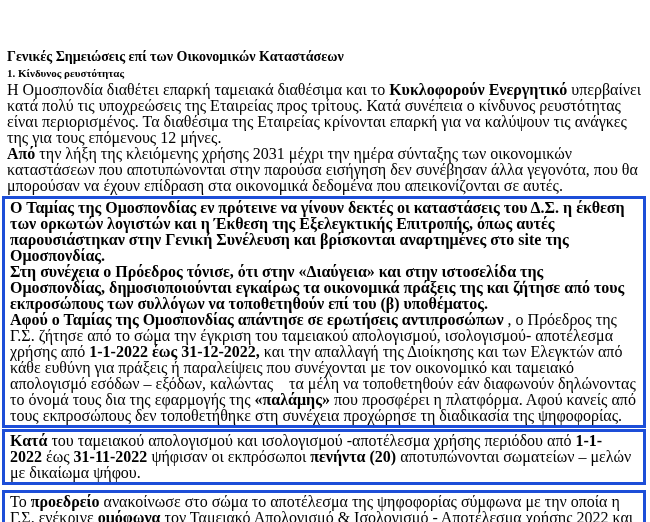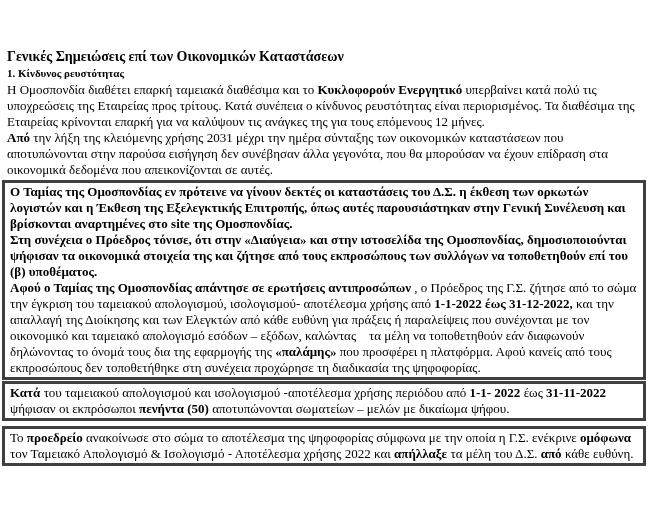--- a/index.html
+++ b/index.html
@@ -17,27 +17,27 @@
     line-height: 17px;
     white-space: pre-wrap;
   }
   .sec-heading {
     font-weight: bold;
     font-size: 11px;
     line-height: 17px;
     white-space: pre-wrap;
   }
   .para {
-    font-size: 13px;
+    font-size: 16px;
     line-height: 16px;
     white-space: pre-wrap;
   }
   .para span.b { font-weight: bold; }
   .redbox {
-    border: 3px solid #404040;
+    border: 3px solid #1d4ed8;
     margin-left: -5px;
     margin-right: -4px;
     padding: 1px 5px;
   }
   .redbox + .redbox { margin-top: 1px; }
   .redbox.first { margin-top: 2px; }
   .redbox.last { margin-top: 5px; }
 </style>
 </head>
 <body>
@@ -48,25 +48,25 @@
 
   <div class="sec-heading">1. Κίνδυνος ρευστότητας</div>
 
   <div class="para"><span>Η Ομοσπονδία διαθέτει επαρκή ταμειακά διαθέσιμα και το </span><span class="b">Κυκλοφορούν Ενεργητικό</span><span> υπερβαίνει κατά πολύ τις υποχρεώσεις της Εταιρείας προς τρίτους. Κατά συνέπεια ο κίνδυνος ρευστότητας είναι περιορισμένος. Τα διαθέσιμα της Εταιρείας κρίνονται επαρκή για να καλύψουν τις ανάγκες της για τους επόμενους 12 μήνες.</span></div>
 
 
   <div class="para"><span class="b">Από</span><span> την λήξη της κλειόμενης χρήσης 2031 μέχρι την ημέρα σύνταξης των οικονομικών καταστάσεων που αποτυπώνονται στην παρούσα εισήγηση δεν συνέβησαν άλλα γεγονότα, που θα μπορούσαν να έχουν επίδραση στα οικονομικά δεδομένα που απεικονίζονται σε αυτές.</span></div>
 
   <div class="redbox first">
     <div class="para"><span class="b">Ο Ταμίας της Ομοσπονδίας εν πρότεινε να γίνουν δεκτές οι καταστάσεις του Δ.Σ. η έκθεση των ορκωτών λογιστών και η Έκθεση της Εξελεγκτικής Επιτροπής, όπως αυτές παρουσιάστηκαν στην Γενική Συνέλευση και βρίσκονται αναρτημένες στο site της Ομοσπονδίας.</span></div>
-    <div class="para"><span class="b">Στη συνέχεια ο Πρόεδρος τόνισε, ότι στην «Διαύγεια» και στην ιστοσελίδα της Ομοσπονδίας, δημοσιοποιούνται ψήφισαν τα οικονομικά στοιχεία της και ζήτησε από τους εκπροσώπους των συλλόγων να τοποθετηθούν επί του (β) υποθέματος.</span></div>
+    <div class="para"><span class="b">Στη συνέχεια ο Πρόεδρος τόνισε, ότι στην «Διαύγεια» και στην ιστοσελίδα της Ομοσπονδίας, δημοσιοποιούνται εγκαίρως τα οικονομικά πράξεις της και ζήτησε από τους εκπροσώπους των συλλόγων να τοποθετηθούν επί του (β) υποθέματος.</span></div>
     <div class="para"><span class="b">Αφού ο Ταμίας της Ομοσπονδίας απάντησε σε ερωτήσεις αντιπροσώπων</span><span> , ο Πρόεδρος της Γ.Σ. ζήτησε από το σώμα την έγκριση του ταμειακού απολογισμού, ισολογισμού- αποτέλεσμα χρήσης από </span><span class="b">1-1-2022 έως 31-12-2022,</span><span> και την απαλλαγή της Διοίκησης και των Ελεγκτών από κάθε ευθύνη για πράξεις ή παραλείψεις που συνέχονται με τον οικονομικό και ταμειακό απολογισμό εσόδων – εξόδων, καλώντας    τα μέλη να τοποθετηθούν εάν διαφωνούν δηλώνοντας το όνομά τους δια της εφαρμογής της </span><span class="b">«παλάμης»</span><span> που προσφέρει η πλατφόρμα. Αφού κανείς από τους εκπροσώπους δεν τοποθετήθηκε στη συνέχεια προχώρησε τη διαδικασία της ψηφοφορίας.</span></div>
   </div>
 
   <div class="redbox">
-    <div class="para"><span class="b">Κατά</span><span> του ταμειακού απολογισμού και ισολογισμού -αποτέλεσμα χρήσης περιόδου από </span><span class="b">1-1- 2022</span><span> έως </span><span class="b">31-11-2022</span><span> ψήφισαν οι εκπρόσωποι </span><span class="b">πενήντα (50)</span><span> αποτυπώνονται σωματείων – μελών με δικαίωμα ψήφου.</span></div>
+    <div class="para"><span class="b">Κατά</span><span> του ταμειακού απολογισμού και ισολογισμού -αποτέλεσμα χρήσης περιόδου από </span><span class="b">1-1- 2022</span><span> έως </span><span class="b">31-11-2022</span><span> ψήφισαν οι εκπρόσωποι </span><span class="b">πενήντα (20)</span><span> αποτυπώνονται σωματείων – μελών με δικαίωμα ψήφου.</span></div>
   </div>
 
   <div class="redbox last">
     <div class="para"><span>Το </span><span class="b">προεδρείο</span><span> ανακοίνωσε στο σώμα το αποτέλεσμα της ψηφοφορίας σύμφωνα με την οποία η Γ.Σ. ενέκρινε </span><span class="b">ομόφωνα</span><span> τον Ταμειακό Απολογισμό &amp; Ισολογισμό - Αποτέλεσμα χρήσης 2022 και </span><span class="b">απήλλαξε</span><span> τα μέλη του Δ.Σ. </span><span class="b">από</span><span> κάθε ευθύνη.</span></div>
   </div>
 
 </div>
 
 </body></html>

